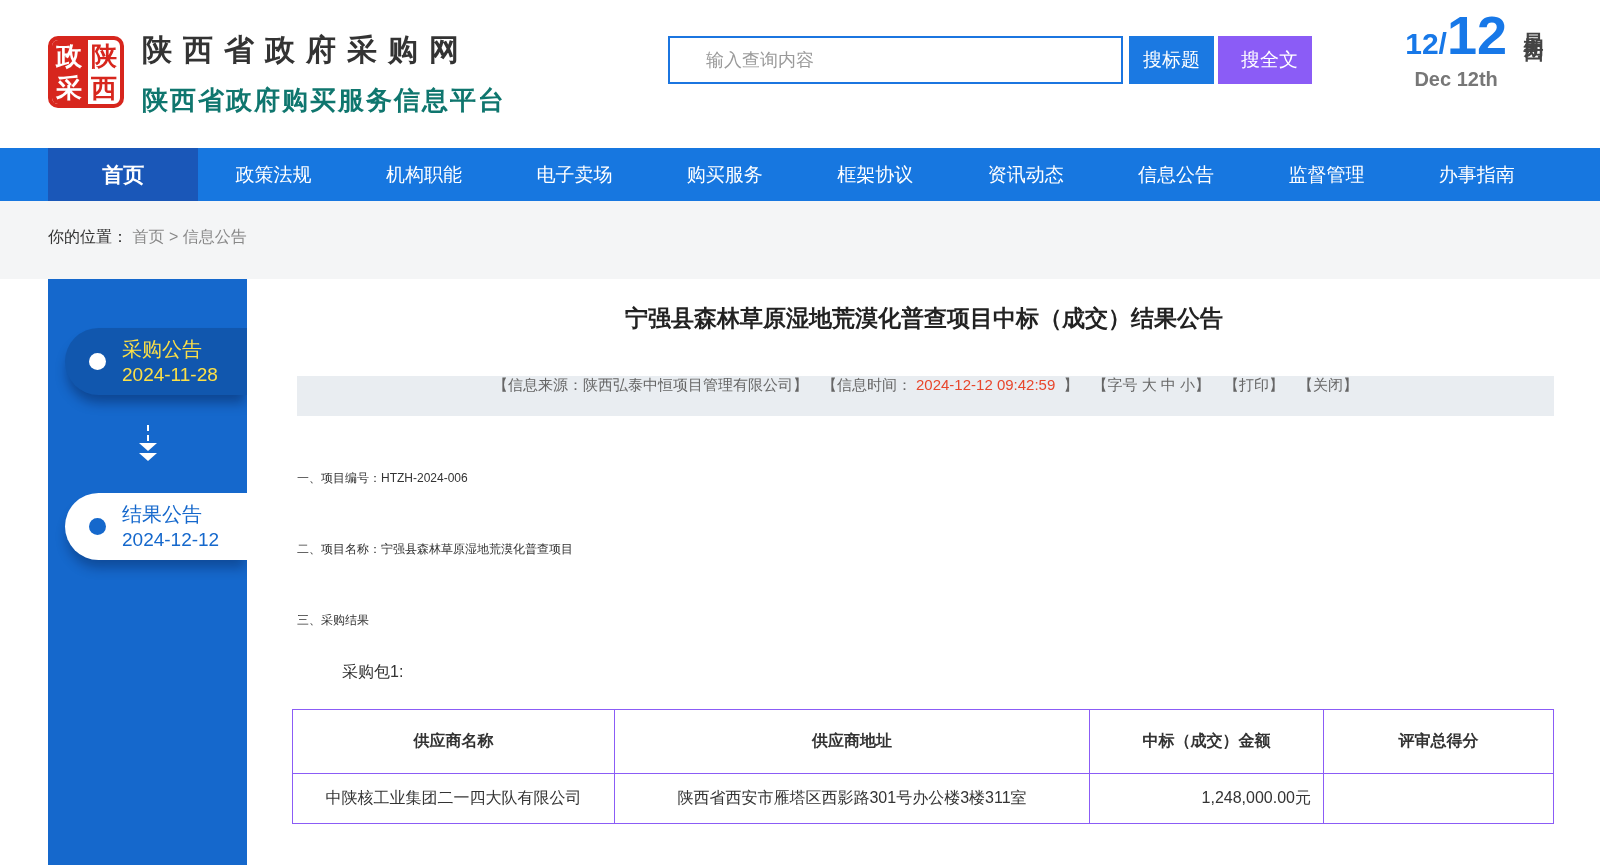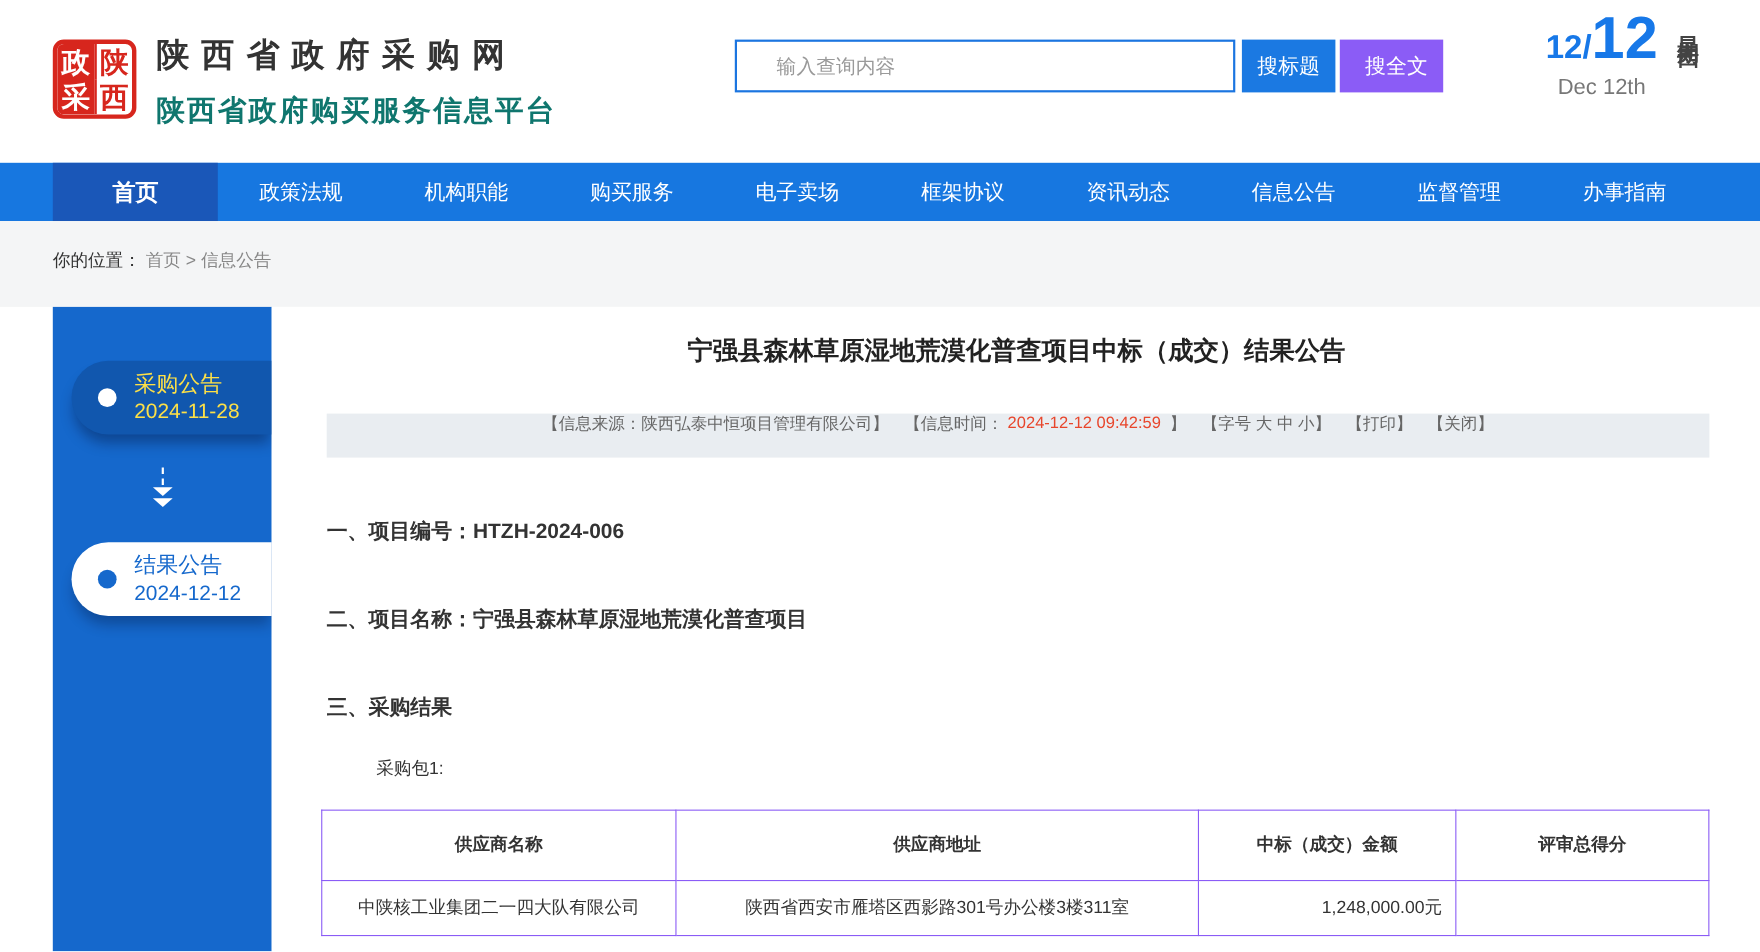--- a/index.html
+++ b/index.html
@@ -23,21 +23,21 @@
   .search-input::placeholder { color:#9a9a9a; }
   .btn-search { height:48px; border:none; color:#fff; font-size:19px; font-family:inherit; cursor:pointer; padding:0 14px; }
   .btn-title { background:#1b79e2; margin-left:6px; }
   .btn-full { background:#8b5cf6; margin-left:4px;padding-left:23px; }
 
   .datebox { position:absolute; right:52px; top:8px; display:flex; align-items:flex-start; }
   .date-main { display:flex; flex-direction:column; align-items:center; margin-right:14px; }
   .date-num { display:flex; align-items:baseline; color:#1778e8; }
   .date-month { font-size:30px; font-weight:bold; }
   .date-day { font-size:54px; font-weight:bold; line-height:1; }
-  .date-en { margin-top:6px; font-size:20px; font-weight:normal; color:#777; }
+  .date-en { margin-top:6px; font-size:20px; font-weight:bold; color:#777; }
   .weekday { writing-mode:vertical-rl; text-orientation:upright; font-size:20px; font-weight:bold; color:#444; letter-spacing:6px; margin-top:8px; }
 
   
   .nav { position:absolute; top:148px; left:0; width:1600px; height:53px; background:#1777e0; }
   .nav-inner { position:absolute; left:48px; top:0; width:1504px; height:53px; display:flex; }
   .nav-item { flex:1; display:flex; align-items:center; justify-content:center; color:#fff; font-size:19px; cursor:pointer; }
   .nav-item.active { background:#1a57b8; font-weight:bold; font-size:21px; }
 
   
   .crumbbar { position:absolute; top:201px; left:0; width:1600px; height:78px; background:#f4f5f6; }
@@ -63,21 +63,21 @@
   .chev { width:0; height:0; border-left:9px solid transparent; border-right:9px solid transparent; border-top:8px solid #fff; margin:2px auto 0 auto; }
 
   .content { flex:1; background:#fff; position:relative; }
   .art-title { margin-top:24px; text-align:center; font-size:23px; font-weight:bold; color:#222; }
   .meta { margin:42px 47px 0 50px; height:40px; background:#e9edf1; display:flex; justify-content:center; font-size:15px; color:#666; white-space:pre; }
   .meta span { margin:0 2px; }
   .meta .red { color:#e8462c; }
   .meta .gap { margin-right:12px; }
   .meta .act { cursor:pointer; }
 
-  .sec { margin:54px 0 0 50px; font-size:19px; font-weight:bold; color:#333; }
+  .sec { margin:54px 0 0 50px; font-size:12px; font-weight:normal; color:#333; }
   .pkg { margin:33px 0 0 95px; font-size:16px; color:#333; font-weight:normal; }
 
   table.result { border-collapse:collapse; margin:26px 47px 0 45px; width:1261px; table-layout:fixed; }
   table.result th, table.result td { border:1px solid #8b5cf6; font-size:16px; color:#333; text-align:center; }
   table.result th { height:64px; font-weight:bold; }
   table.result td { height:50px; font-weight:normal; }
   table.result td.amount { text-align:right; padding-right:12px; }
   .col1{width:322px;} .col2{width:475px;} .col3{width:234px;} .col4{width:230px;}
 </style>
 </head>
@@ -117,22 +117,22 @@
       </div>
       <div class="weekday">星期四</div>
     </div>
   </div>
 
   <div class="nav">
     <div class="nav-inner">
       <div class="nav-item active">首页</div>
       <div class="nav-item">政策法规</div>
       <div class="nav-item">机构职能</div>
+      <div class="nav-item">电子卖场</div>
       <div class="nav-item">购买服务</div>
-      <div class="nav-item">电子卖场</div>
       <div class="nav-item">框架协议</div>
       <div class="nav-item">资讯动态</div>
       <div class="nav-item">信息公告</div>
       <div class="nav-item">监督管理</div>
       <div class="nav-item">办事指南</div>
     </div>
   </div>
 
   <div class="crumbbar">
     <div class="crumb">

